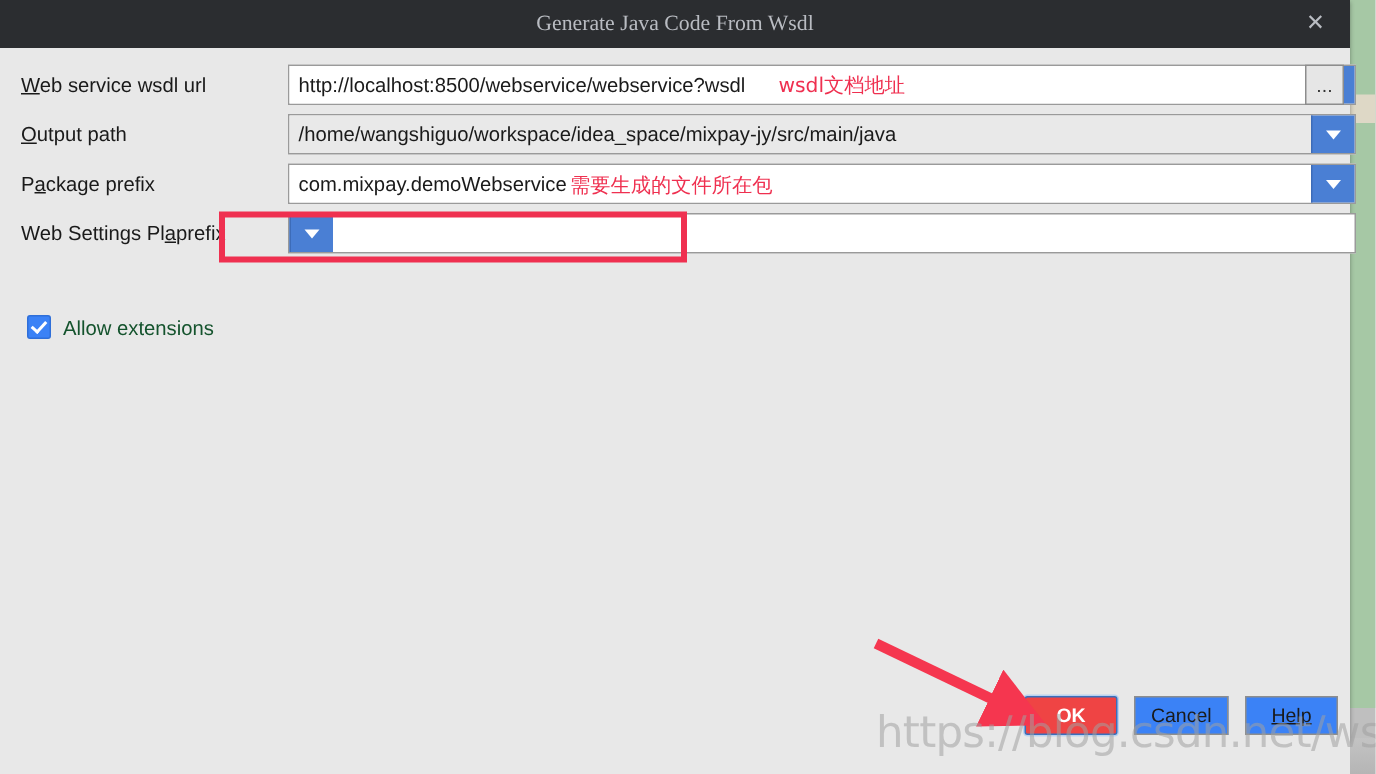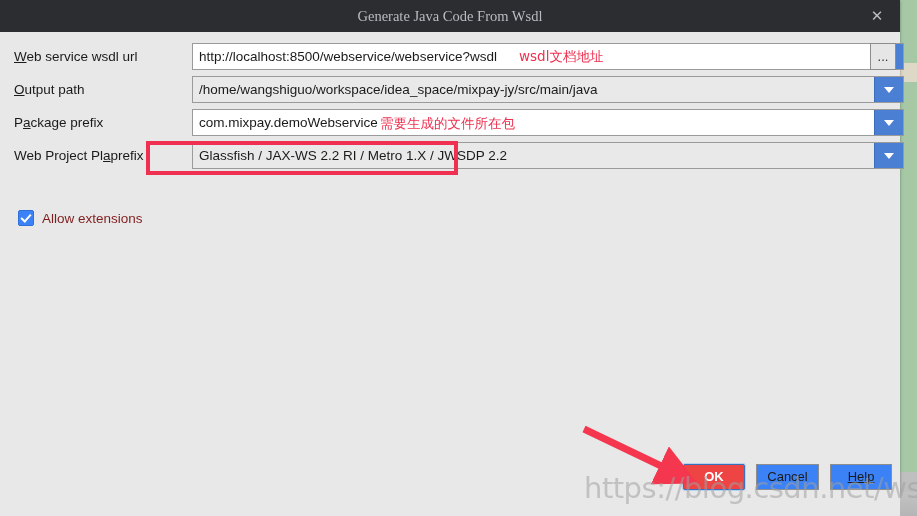--- a/index.html
+++ b/index.html
@@ -206,21 +206,21 @@
     position: absolute;
     left: 4px; top: 1px;
     width: 4px; height: 8px;
     border: solid #ffffff;
     border-width: 0 2px 2px 0;
     transform: rotate(42deg);
   }
   .checkrow .cb-label {
     margin-left: 8px;
     font-size: 13.5px;
-    color: #7f1d1d;
+    color: #14532d;
   }
 
   
   .btn {
     position: absolute;
     height: 26px;
     box-sizing: border-box;
     font-size: 13px;
     line-height: 24px;
     text-align: center;
@@ -332,23 +332,22 @@
       <div class="fld-label"><span>P</span><u>a</u><span>ckage prefix</span></div>
       <div class="combo w-short">
         <div class="value">com.mixpay.demoWebservice</div>
         <div class="arrow-btn">
             <i></i>
           </div>
       </div>
     </div>
 
     <div class="row r4">
-      <div class="fld-label"><span>Web Project Pl</span><u>a</u><span>prefix</span></div>
+      <div class="fld-label"><span>Web Settings Pl</span><u>a</u><span>prefix</span></div>
       <div class="combo w-short readonly">
-        <div class="value">Glassfish / JAX-WS 2.2 RI / Metro 1.X / JWSDP 2.2</div>
         <div class="arrow-btn">
             <i></i>
           </div>
       </div>
     </div>
 
     <div class="checkrow">
       <div class="cbox"></div>
       <div class="cb-label">Allow extensions</div>
     </div>

